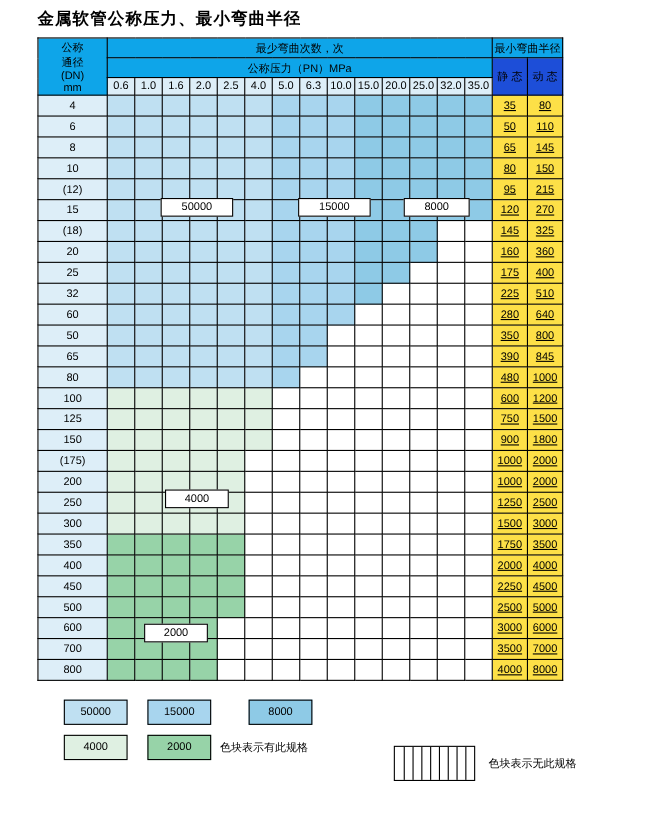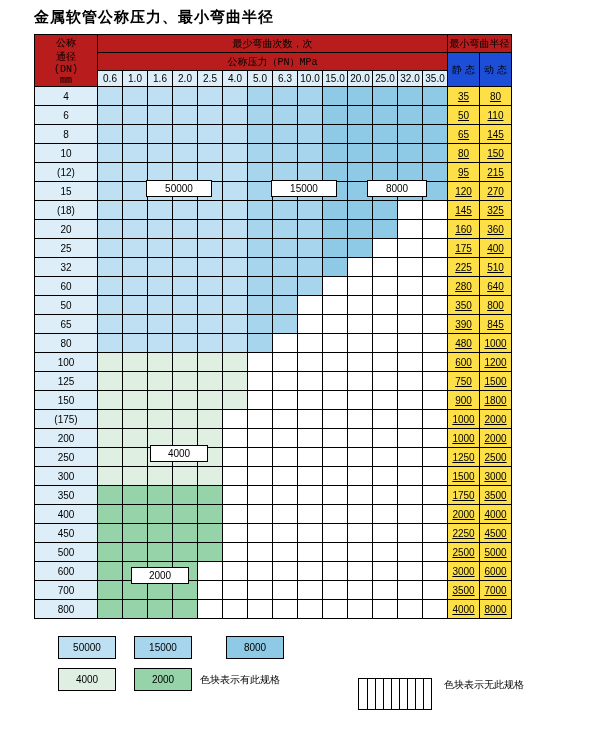--- a/index.html
+++ b/index.html
@@ -21,21 +21,21 @@
     border:1.5px solid #000;
   }
   .tbl td,.tbl th{
     border:1px solid #000;
     font-size:10px;
     text-align:center;
     vertical-align:middle;
     padding:0;
     font-weight:normal;
   }
-  .hdrband{background:#b91c1c;font-family:Liberation Mono, monospace;}
+  .hdrband{background:#0ea5e9;}
   .dncell{background:#ddeef8;width:62px;height:18px;}
   .colhd{width:24px;height:15px;background:#ddeef8;font-size:9px;}
   .radcell{width:31px;height:18px;background:#fde047;text-decoration:underline;}
   .radhd{background:#1d4ed8;height:15px;font-size:10px;width:31px;}
   .cell{width:24px;height:18px;background:#ffffff;}
   .b1{background:#bfe0f2;}  
   .b2{background:#a8d5ee;}  
   .b3{background:#8ecae6;}  
   .g1{background:#dff0e2;}  
   .g2{background:#97d3a8;}  
@@ -654,21 +654,21 @@
     <div class="lgbox b2" style="margin-left:10px">15000</div>
     <div class="lgbox b3" style="margin-left:26px">8000</div>
   </div>
   <div class="lgrow">
     <div class="lgbox g1">4000</div>
     <div class="lgbox g2" style="margin-left:10px">2000</div>
     <div class="legend-note" style="">色块表示有此规格</div>
   </div>
 </div>
 
-<div class="legend" style="left:358px;top:678px;display:flex;align-items:flex-start;gap:12px;">
+<div class="legend" style="left:358px;top:678px;display:flex;align-items:center;gap:12px;">
   <div class="hatchbox" id="hatchbox">
       <i style="left: 8px;"></i>
       <i style="left: 16px;"></i>
       <i style="left: 24px;"></i>
       <i style="left: 32px;"></i>
       <i style="left: 40px;"></i>
       <i style="left: 48px;"></i>
       <i style="left: 56px;"></i>
       <i style="left: 64px;"></i>
     </div>

